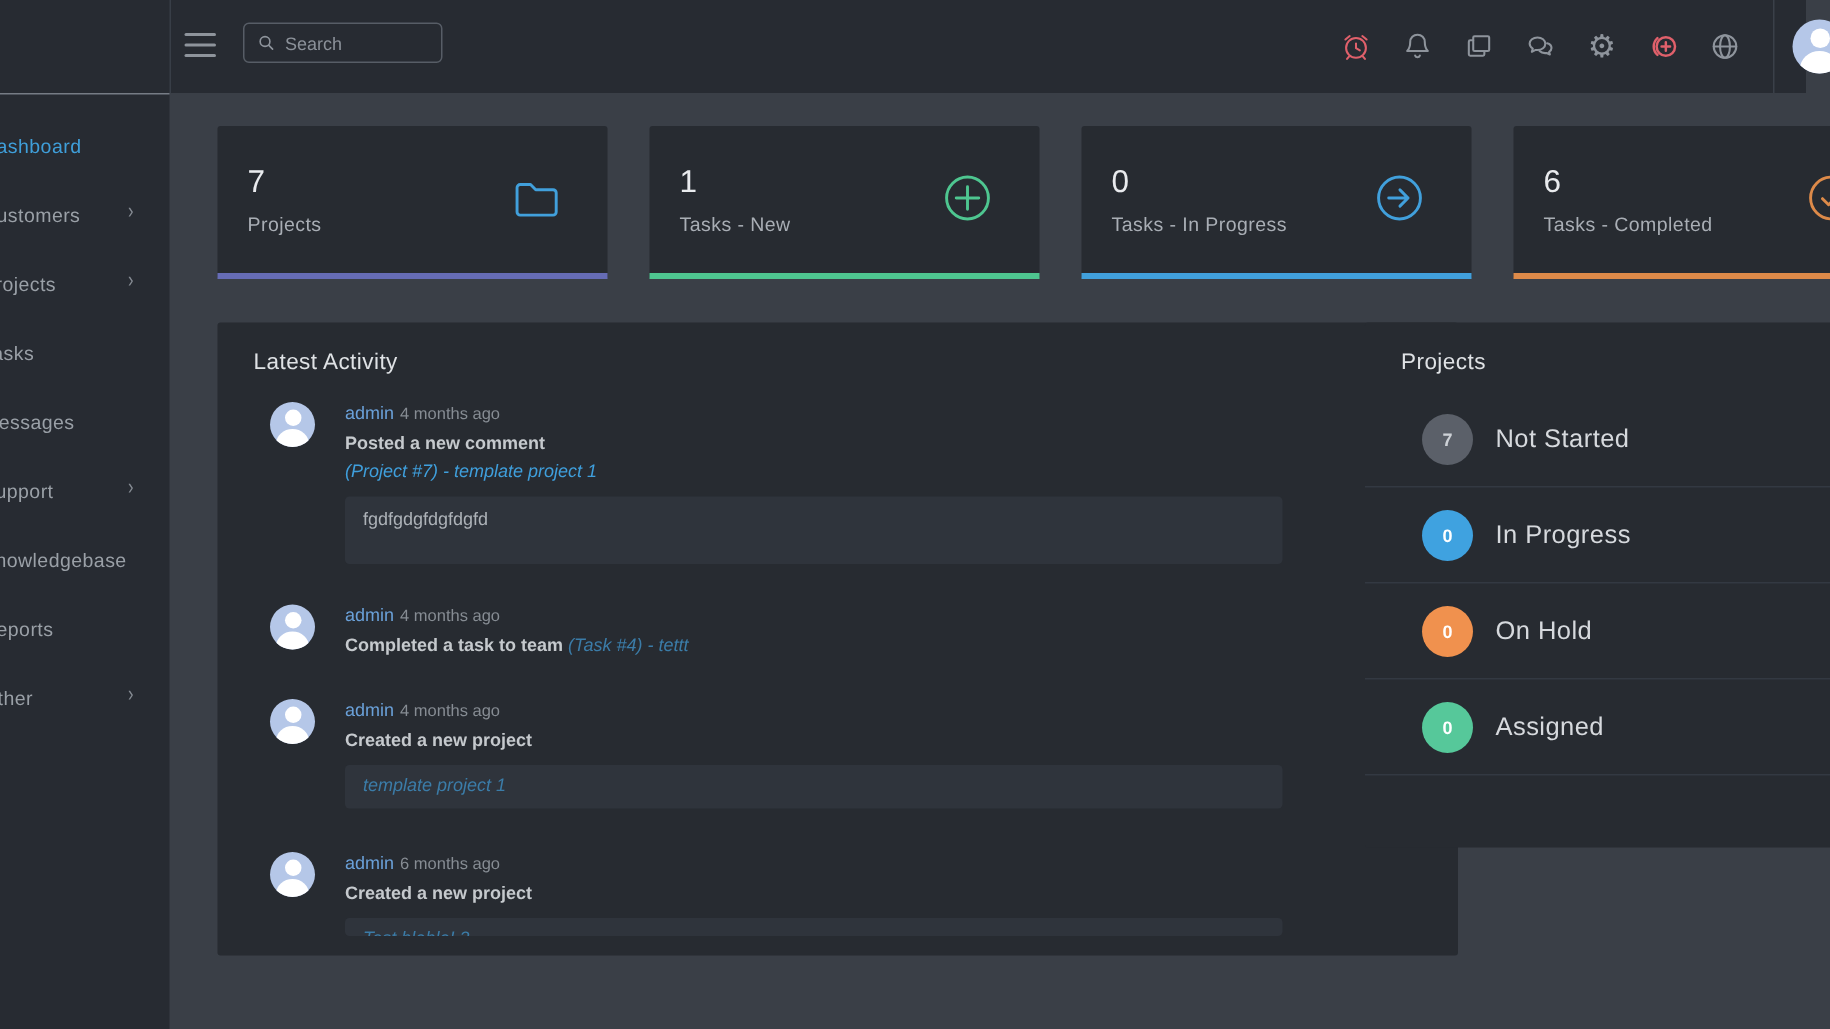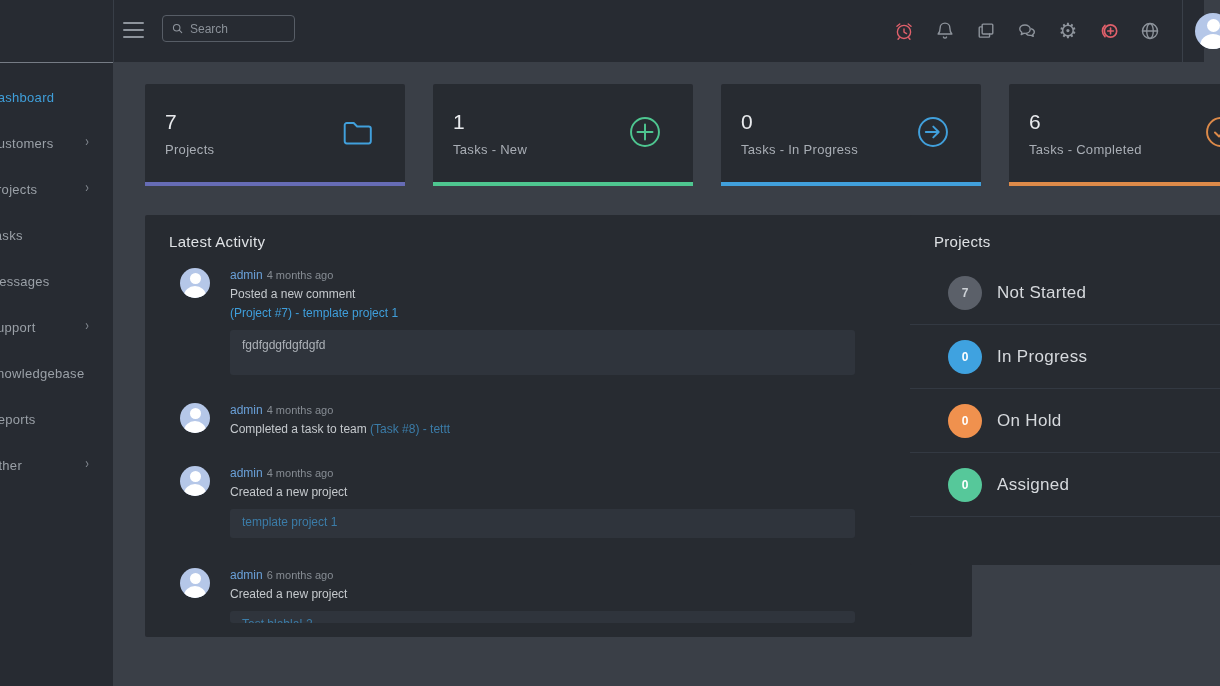--- a/index.html
+++ b/index.html
@@ -98,22 +98,22 @@
     background: #272b31; border-radius: 2px; overflow: hidden;
   }
   .panel-title { position: absolute; left: 24px; top: 18px; font-size: 15px; color: #dfe2e5; letter-spacing: 0.3px; }
   .act-item { position: absolute; left: 0; right: 0; }
   .act-item .avatar { position: absolute; left: 35px; top: 0; }
   .act-body { position: absolute; left: 85px; top: 0; right: 31px; }
   .act-line { font-size: 12px; line-height: 15px; }
   .act-line + .act-line { margin-top: 4px; }
   .act-user { color: #6aa0d8; cursor: pointer; }
   .act-time { color: #868c93; font-size: 11px; margin-left: 4px; }
-  .act-action { color: #c5c9cd; }
-  .act-link { color: #3f9fdc; cursor: pointer; }
+  .act-action { color: #c5c9cd; font-weight: bold; }
+  .act-link { color: #3f9fdc; cursor: pointer; font-style: italic; }
   .act-link.dim { color: #3b7ca8; }
   .act-box {
     margin-top: 9px; width: 625px; background: #2f343c; border-radius: 3px;
     padding: 8px 12px; font-size: 12px; color: #adb2b8; overflow: hidden;
   }
   .act-box.short { padding: 6px 12px; height: 29px; }
   .act-box.clipped { padding: 6px 12px 0; height: 12px; }
   .item-1 { top: 53px; } .item-2 { top: 188px; } .item-3 { top: 251px; } .item-4 { top: 353px; }
 
   
@@ -306,21 +306,21 @@
   </div>
 
   <div class="act-item item-2">
     <div class="avatar size30"></div>
     <div class="act-body">
       <div class="act-line">
         <span class="act-user">admin</span><span class="act-time">4 months ago</span>
       </div>
       <div class="act-line">
         <span class="act-action">Completed a task to team</span>
-        <span class="act-link dim">(Task #8) - tettt</span>
+        <span class="act-link dim">(Task #4) - tettt</span>
       </div>
     </div>
   </div>
 
   <div class="act-item item-3">
     <div class="avatar size30"></div>
     <div class="act-body">
       <div class="act-line">
         <span class="act-user">admin</span><span class="act-time">4 months ago</span>
       </div>

